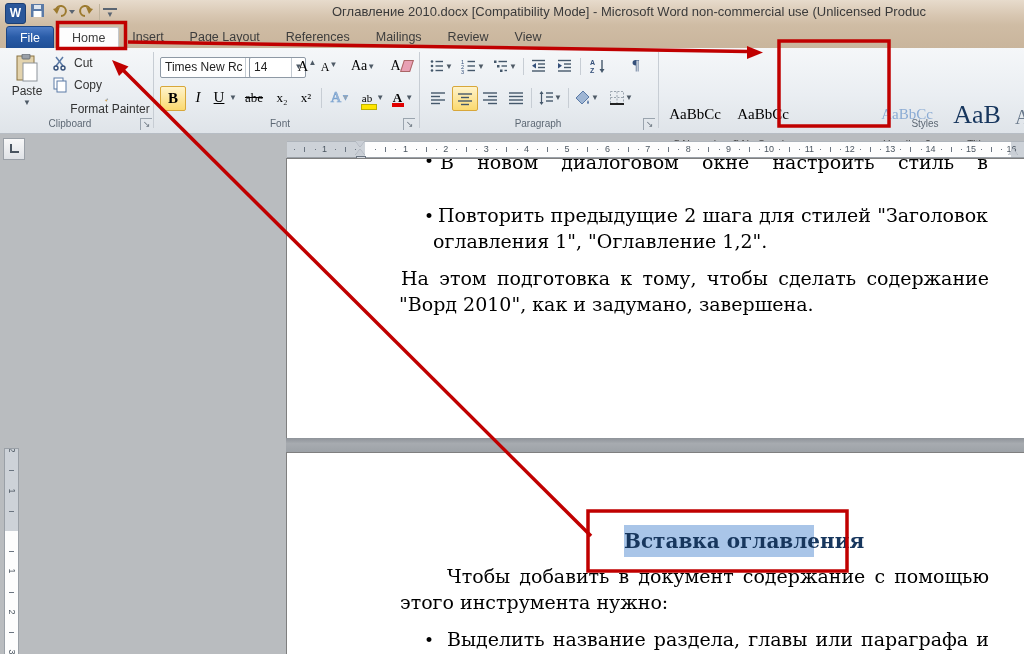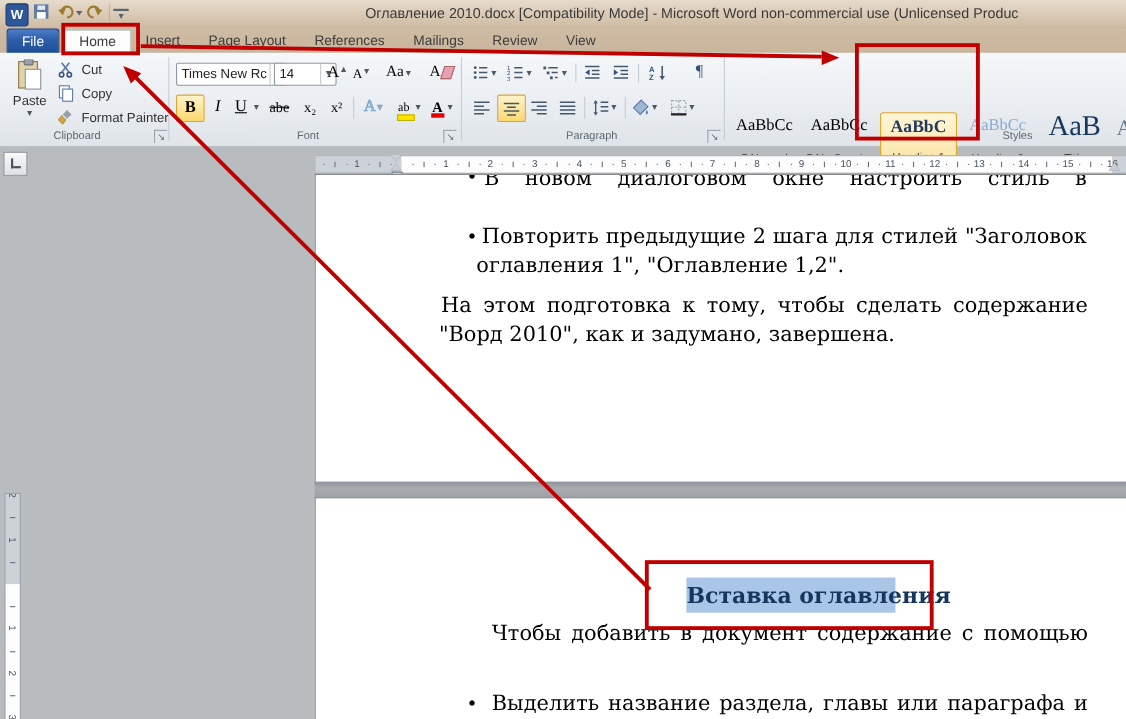--- a/index.html
+++ b/index.html
@@ -161,21 +161,21 @@
       </svg>
       <span class="lbl12" style="margin-left:6px;text-align:center;">Cut</span>
     </div>
     <div class="abs rbtn" style="left:52px;top:28px;width:100px;height:18px;justify-content:flex-start;">
       <svg width="16" height="16" viewBox="0 0 16 16">
         <rect x="2" y="1" width="9" height="11" fill="#fff" stroke="#5b7aa6"></rect>
         <rect x="5" y="4" width="9" height="11" fill="#fff" stroke="#5b7aa6"></rect>
       </svg>
       <span class="lbl12" style="margin-left:6px;">Copy</span>
     </div>
-    <div class="abs rbtn" style="left:52px;top:50px;width:110px;height:18px;justify-content:flex-start;">
+    <div class="abs rbtn" style="left:52px;top:50px;width:110px;height:18px;justify-content:flex-start;flex-direction:column;">
       <svg width="16" height="16" viewBox="0 0 16 16">
         <polygon points="9,1 13,5 9,9 5,5" fill="#9aa0a8"></polygon>
         <polygon points="4,6 8,10 5,14 1,10" fill="#d9a33c" stroke="#8a6a1e" stroke-width="0.5"></polygon>
       </svg>
       <span class="lbl12" style="margin-left:6px;">Format Painter</span>
     </div>
     <div class="abs grp-label" style="left:20px;width:100px;">Clipboard</div>
     <div class="abs launcher" style="left:140px;">↘</div>
     <div class="abs grp-sep" style="left:153px;"></div>
 
@@ -376,24 +376,20 @@
     <div class="abs launcher" style="left:643px;">↘</div>
     <div class="abs grp-sep" style="left:658px;"></div>
 
     <div class="abs style-chip" style="left:663px;width:64px;">
       <div class="chip-sample">AaBbCc</div>
       <div class="chip-name">¶ Normal</div>
     </div>
     <div class="abs style-chip" style="left:731px;width:64px;">
       <div class="chip-sample">AaBbCc</div>
       <div class="chip-name">¶ No Spaci...</div>
-    </div>
-    <div class="abs style-chip chip-sel" style="left:800px;top:54px;width:68px;height:54px;">
-      <div class="chip-sample" style="top:4px;font-weight:bold;color:#223a5e;font-size:16px;">AaBbC</div>
-      <div class="chip-name" style="top:34px;">Heading 1</div>
     </div>
     <div class="abs style-chip" style="left:875px;width:64px;">
       <div class="chip-sample" style="color:#8aabd4;">AaBbCc</div>
       <div class="chip-name">Heading 2</div>
     </div>
     <div class="abs style-chip" style="left:943px;width:68px;">
       <div class="chip-sample" style="font-size:26px;color:#17365d;top:0;">AaB</div>
       <div class="chip-name">Title</div>
     </div>
     <div class="abs style-chip" style="left:1015px;width:30px;">
@@ -514,20 +510,21 @@
     <div class="abs doc" style="left:112px;top:134px;">"Ворд 2010", как и задумано, завершена.</div>
   </div>
 
   <div class="abs" id="page-gap"></div>
 
   <div class="abs page" id="page2">
     <div class="abs" id="h2-highlight">
       <div class="ht">Вставка оглавления</div>
     </div>
     <div class="abs doc jl" style="left:160px;top:112px;width:542px;">Чтобы добавить в документ содержание с помощью встроенного для</div>
+    <div class="abs doc" style="left:113px;top:138px;">этого инструмента нужно:</div>
     <span class="abs doc blt" style="left:137px;top:176px;">•</span>
     <div class="abs doc jl" style="left:160px;top:175px;width:542px;">Выделить название раздела, главы или параграфа и применить к нему</div>
   </div>
 
   <svg class="abs" id="annotations" viewBox="0 0 1024 654">
     <rect x="57.5" y="22.5" width="68" height="26" fill="none" stroke-width="3.5" stroke="#c00000"></rect>
     <rect x="779" y="41" width="110" height="85" fill="none" stroke-width="3.5" stroke="#c00000"></rect>
     <rect x="588" y="511" width="259" height="60" fill="none" stroke-width="3.5" stroke="#c00000"></rect>
     <line x1="128" y1="42" x2="747" y2="51.5" stroke-width="3.5" stroke="#c00000"></line>
     <polygon points="763,52.5 747,46 747,59" fill="#c00000"></polygon>

